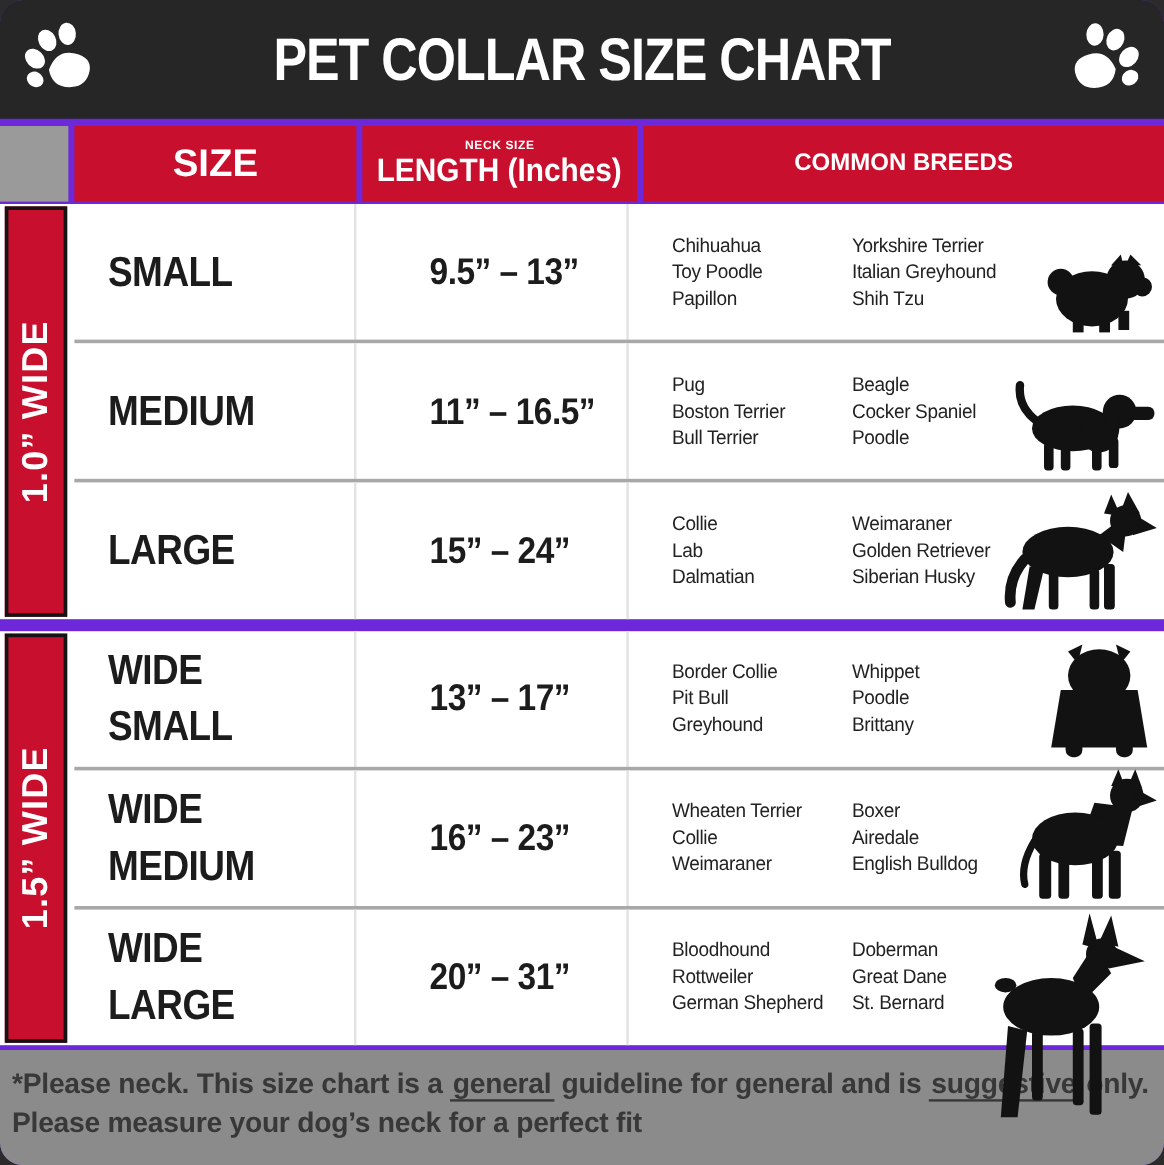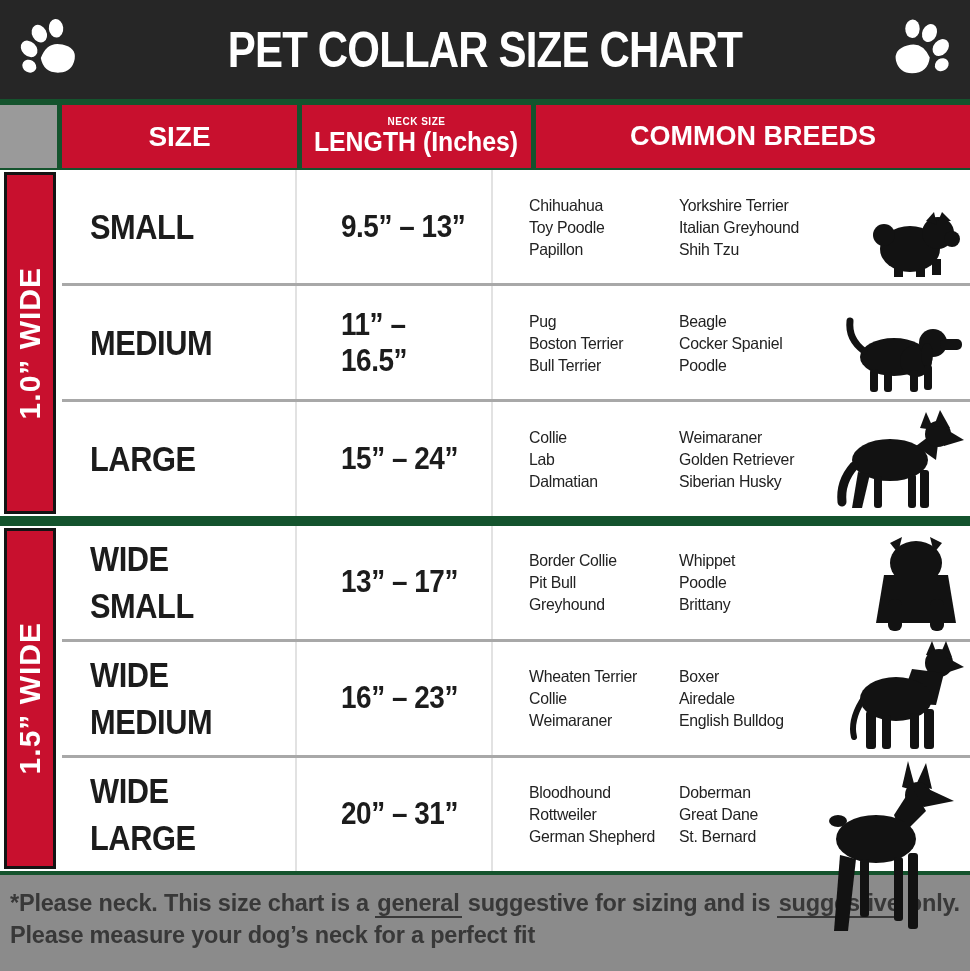--- a/index.html
+++ b/index.html
@@ -1,51 +1,51 @@
 <!DOCTYPE html>
 <html><head>
 <meta charset="utf-8">
 <style>
   html,body{margin:0;padding:0;background:#2b2b2b;}
-  .poster{position:relative;width:970px;height:971px;background:#14532d;overflow:hidden;
-          font-family:"Liberation Sans",sans-serif;}
+  .poster{position:relative;width:970px;height:971px;background:#6d28d9;overflow:hidden;
+          font-family:"Liberation Sans",sans-serif;border-radius:19px;}
   
   .topbar{position:absolute;top:0;left:0;right:0;height:99px;background:#262626;
           display:flex;align-items:center;justify-content:space-between;padding:0 16px;box-sizing:border-box;}
   .title{flex:1;text-align:center;color:#ffffff;font-size:50px;font-weight:700;letter-spacing:-1px;
          transform:scaleX(0.84);white-space:nowrap;}
   .paw{width:66px;height:62px;}
   .paw-left{transform:rotate(-18deg);}
   .paw-right{transform:scaleX(-1) rotate(-14deg);}
   
   .header-row{position:absolute;top:105px;left:0;width:970px;height:63px;display:flex;column-gap:5px;}
   .hcorner{width:57px;background:#9a9a9a;}
   .hcell{background:#c8102e;color:#fff;display:flex;align-items:center;justify-content:center;
          font-weight:700;text-align:center;}
-  .h-size{width:235px;font-size:28px;}
+  .h-size{width:235px;font-size:32px;}
   .h-length{width:229px;flex-direction:column;line-height:1.05;}
   .h-length .small{font-size:10px;letter-spacing:0.5px;}
   .h-length .big{font-size:27px;transform:scaleX(0.92);}
-  .h-breeds{flex:1;font-size:27px;}
+  .h-breeds{flex:1;font-size:20px;}
   
   .table{position:absolute;top:170px;left:0;right:0;bottom:100px;display:flex;flex-direction:column;z-index:2;}
   .group{flex:1;position:relative;background:#ffffff;}
   .group + .group{margin-top:10px;}
   .gbar{position:absolute;top:2px;bottom:2px;left:4px;width:52px;background:#c8102e;
         border:3px solid #141414;box-sizing:border-box;display:flex;align-items:center;justify-content:center;}
   .gbar span{writing-mode:vertical-rl;transform:rotate(180deg);color:#fff;font-weight:700;
              font-size:30px;letter-spacing:1px;white-space:nowrap;}
   .rows{position:absolute;left:62px;right:0;top:0;bottom:0;display:flex;flex-direction:column;}
   .row{flex:1;display:flex;align-items:stretch;position:relative;overflow:visible;}
   .row + .row{border-top:3px solid #a8a8a8;justify-content:flex-end;}
   .cell-size{width:235px;display:flex;align-items:center;padding-left:28px;box-sizing:border-box;
              border-right:2px solid #e2e2e2;}
   .cell-size span{font-size:35px;font-weight:700;color:#1c1c1c;line-height:1.35;white-space:pre-line;
                   transform:scaleX(0.88);transform-origin:left center;letter-spacing:-0.5px;}
-  .cell-length{width:196px;display:flex;align-items:center;padding-left:44px;box-sizing:border-box;
+  .cell-length{width:227px;display:flex;align-items:center;padding-left:61px;box-sizing:border-box;
                border-right:2px solid #e2e2e2;}
   .cell-length span{font-size:31px;font-weight:700;color:#1c1c1c;transform:scaleX(0.9);
                     transform-origin:left center;letter-spacing:-0.5px;}
   .cell-breeds{flex:1;display:flex;align-items:center;position:relative;padding-left:36px;box-sizing:border-box;}
   .breed-list{width:150px;font-size:16.5px;color:#222;line-height:22px;white-space:pre-line;
               transform:scaleX(0.96);transform-origin:left center;letter-spacing:-0.3px;}
   .breed-list.second{width:160px;}
   .dog{position:absolute;right:6px;bottom:4px;}
   .dog svg{display:block;}
   .dog-6{bottom:-62px;right:10px;z-index:5;}
@@ -306,17 +306,17 @@
                 </svg>
             </div>
           </div>
         </div>
 
       </div>
     </div>
   </div>
 
   <div class="footer">
-    <div><span>*Please neck. This size chart is a </span><span class="ul">general</span><span> suggestive for sizing and is </span><span class="ul">suggestive</span><span> only.</span></div>
+    <div><span>*Please neck. This size chart is a </span><span class="ul">general</span><span> guideline for general and is </span><span class="ul">suggestive</span><span> only.</span></div>
     <div>Please measure your dog’s neck for a perfect fit</div>
   </div>
 
 </div>
 
 </body></html>

